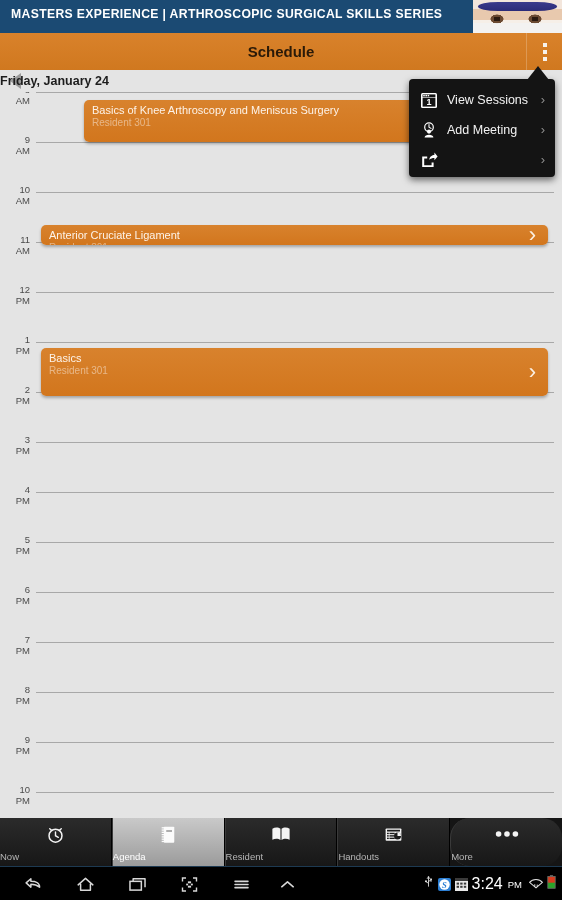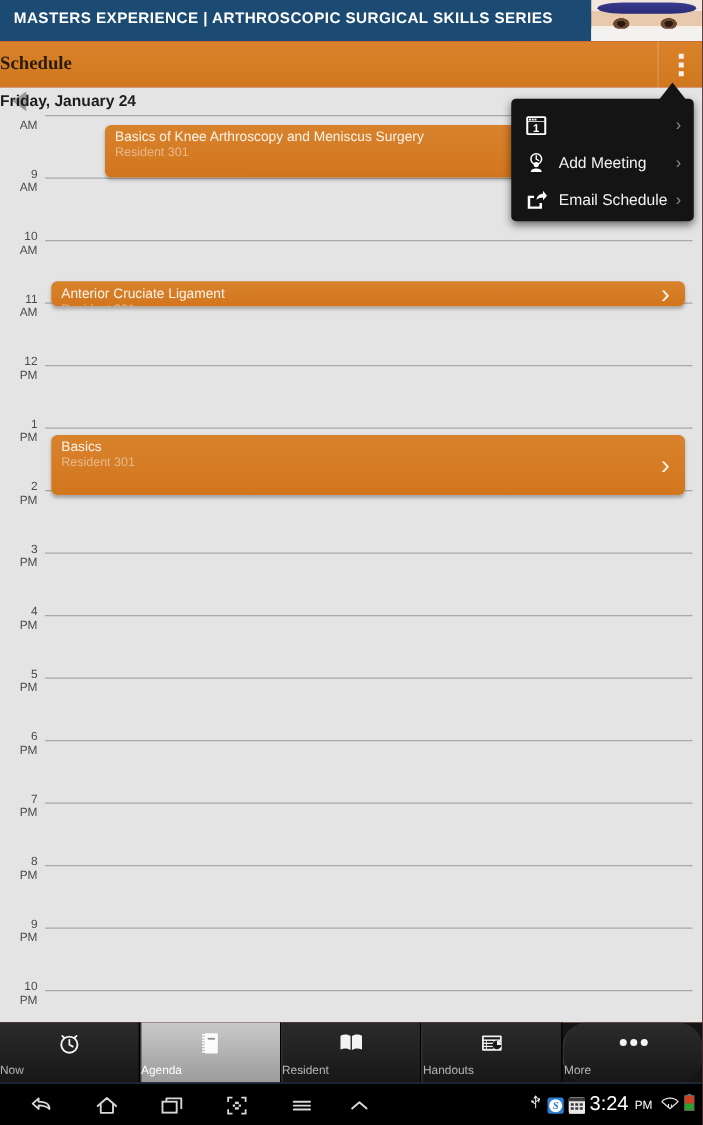--- a/index.html
+++ b/index.html
@@ -23,22 +23,22 @@
   .banner-photo::before { content:""; position:absolute; left:5px; top:2px;
                   width:79px; height:9px; border-radius:40px/9px;
                   background:linear-gradient(#3a3a8c,#2b2b78); }
   .banner-photo::after { content:""; position:absolute; left:0; bottom:0;
                   width:100%; height:10px; background:#f2f2f2; opacity:.85; }
 
   
   .actionbar { position:absolute; left:0; top:33px; width:562px; height:37px;
                background:linear-gradient(#d9822b,#d0781f); }
   .actionbar-title { position:absolute; left:0; top:0; width:562px; height:37px;
-               line-height:37px; font-size:15px;
-               font-weight:bold; color:#2a1a08;font-family:Liberation Serif, serif; }
+               line-height:37px; text-align:center; font-size:15px;
+               font-weight:bold; color:#2a1a08; }
   .overflow-btn { position:absolute; right:0; top:0; width:36px; height:37px;
                border-left:1px solid rgba(255,255,255,.22); cursor:pointer;
                display:flex; flex-direction:column; align-items:center;
                justify-content:center; gap:3px; }
   .overflow-btn i { display:block; width:4px; height:4px; background:#f7f2ec; }
 
   
   .datebar { position:absolute; left:0; top:70px; width:562px; height:22px;
              background:#e4e4e4; }
   .date-label { position:absolute; left:0; top:0; width:562px; line-height:22px;
@@ -222,20 +222,21 @@
         <svg viewBox="0 0 18 18" width="18" height="18">
           <rect x="1" y="2" width="16" height="15" rx="1.5" fill="#ffffff"></rect>
           <rect x="2.6" y="3.4" width="12.8" height="2.6" fill="#141414"></rect>
           <rect x="3.2" y="3.9" width="1.6" height="1.5" fill="#ffffff"></rect>
           <rect x="5.4" y="3.9" width="1.6" height="1.5" fill="#ffffff"></rect>
           <rect x="7.6" y="3.9" width="1.6" height="1.5" fill="#ffffff"></rect>
           <rect x="2.6" y="6.6" width="12.8" height="9" fill="#141414"></rect>
           <text x="9" y="14.4" font-size="9" font-family="Liberation Sans, sans-serif" font-weight="bold" fill="#ffffff" text-anchor="middle">1</text>
         </svg>
       </span>
+      <span class="lb">View Sessions</span>
       <span class="ch">›</span>
     </div>
     <div class="mi" style="top:36px">
       <span class="ic">
         <svg viewBox="0 0 18 18" width="18" height="18">
           <circle cx="9" cy="6.2" r="4.3" fill="none" stroke="#ffffff" stroke-width="1.2"></circle>
           <path d="M9 3.6 L9 6.2 L11 7.4" stroke="#ffffff" stroke-width="1.1" fill="none" stroke-linecap="round"></path>
           <path d="M4.6 16.6 C4.6 12.9 13.4 12.9 13.4 16.6 Z" fill="#ffffff"></path>
           <circle cx="9" cy="10.6" r="2.1" fill="#ffffff"></circle>
         </svg>
@@ -243,21 +244,20 @@
       <span class="lb">Add Meeting</span>
       <span class="ch">›</span>
     </div>
     <div class="mi" style="top:66px">
       <span class="ic">
         <svg viewBox="0 0 18 18" width="18" height="18">
           <path d="M2.2 5.6 L2.2 16 L13.6 16 L13.6 11.4 L11.6 11.4 L11.6 14.2 L4.2 14.2 L4.2 7.4 L7.2 7.4 L7.2 5.6 Z" fill="#ffffff"></path>
           <path d="M9.2 8.8 C9.6 5.2 12.2 4.0 14.4 3.9 L14.4 1.6 L17.6 5.6 L14.4 9.2 L14.4 6.9 C12.4 6.9 10.6 7.5 9.2 8.8 Z" fill="#ffffff"></path>
         </svg>
       </span>
-      <span class="lb">Email Schedule</span>
       <span class="ch">›</span>
     </div>
   </div>
 
   <div class="tabs">
     <div class="tab">
       <span class="tico">
         <svg viewBox="0 0 24 24" width="21" height="21">
           <circle cx="12" cy="13.4" r="7.4" fill="none" stroke="#f4f4f4" stroke-width="1.7"></circle>
           <path d="M12 9 L12 13.4 L15.2 15.2" stroke="#f4f4f4" stroke-width="1.6" fill="none" stroke-linecap="round"></path>

